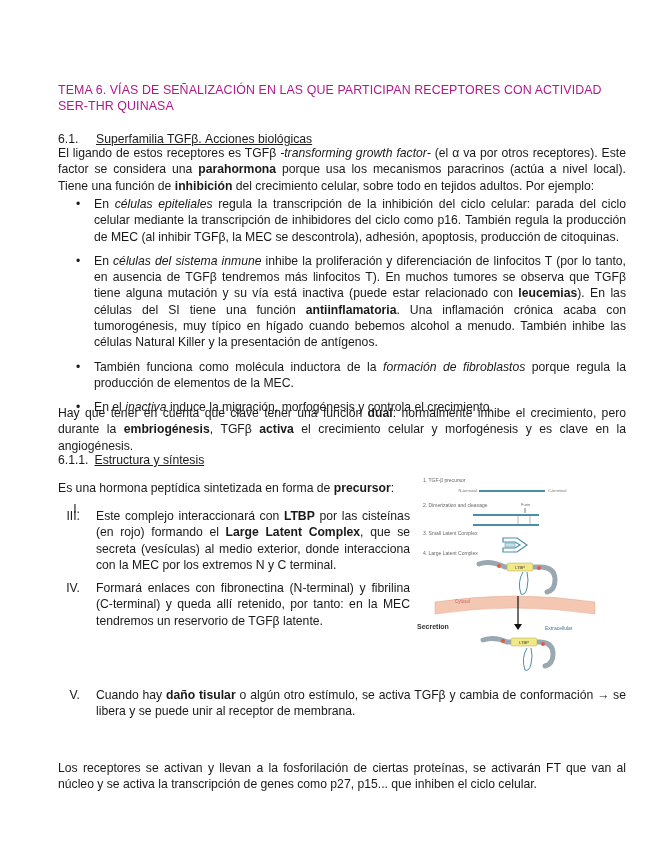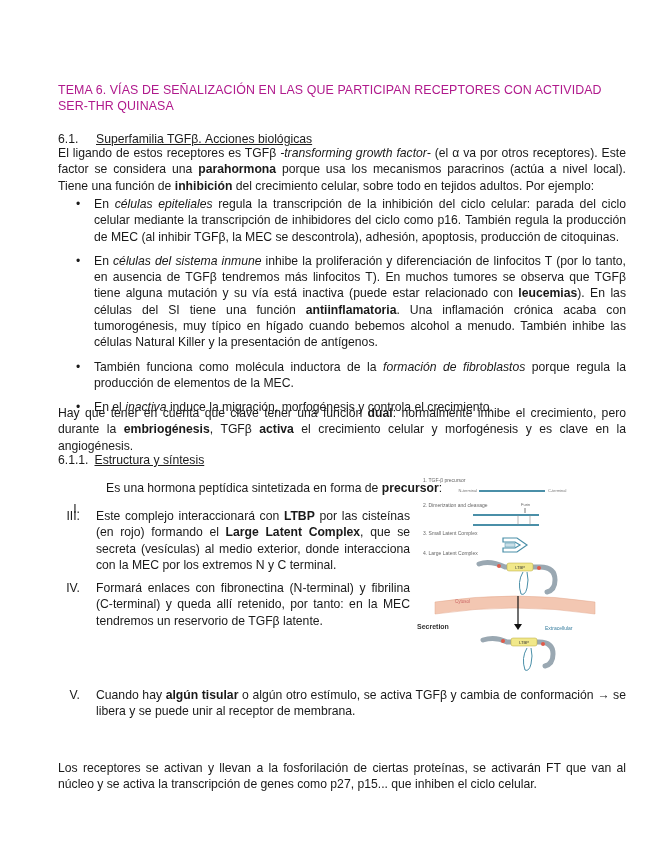--- a/index.html
+++ b/index.html
@@ -59,42 +59,42 @@
   </ul>
 
   <p class="para" style="top:405px;">
     <span>Hay que tener en cuenta que clave tener una función </span><b>dual</b><span>: normalmente inhibe el crecimiento, pero durante la </span><b>embriogénesis</b><span>, TGFβ </span><b>activa</b><span> el crecimiento celular y morfogénesis y es clave en la angiogénesis.</span>
   </p>
 
   <div class="subsec">
     <span>6.1.1.</span><span class="lbl">Estructura y síntesis</span>
   </div>
 
-  <p class="para" style="top:480px; width:350px;margin-left:48px;">
+  <p class="para" style="top:480px; width:350px;">
     <span>Es una hormona peptídica sintetizada en forma de </span><b>precursor</b><span>:</span>
   </p>
 
   <ol class="rom" style="top:501px; width:352px;">
     <li style="margin-bottom:7px;">
       <span class="rn">I.</span>
     </li>
     <li style="margin-bottom:7px;">
       <span class="rn">III.</span>
       <span>Este complejo interaccionará con </span><b>LTBP</b><span> por las cisteínas (en rojo) formando el </span><b>Large Latent Complex</b><span>, que se secreta (vesículas) al medio exterior, donde interacciona con la MEC por los extremos N y C terminal.</span>
     </li>
     <li style="margin-bottom:7px;">
       <span class="rn">IV.</span>
       <span>Formará enlaces con fibronectina (N-terminal) y fibrilina (C-terminal) y queda allí retenido, por tanto: en la MEC tendremos un reservorio de TGFβ latente.</span>
     </li>
   </ol>
 
   <ol class="rom" style="top:687px; width:568px;">
     <li>
       <span class="rn">V.</span>
-      <span>Cuando hay </span><b>algún tisular</b><span> o algún otro estímulo, se activa TGFβ y cambia de conformación → se libera y se puede unir al receptor de membrana.</span>
+      <span>Cuando hay </span><b>daño tisular</b><span> o algún otro estímulo, se activa TGFβ y cambia de conformación → se libera y se puede unir al receptor de membrana.</span>
     </li>
   </ol>
 
   <p class="para" style="top:731px;margin-top:29px;">Los receptores se activan y llevan a la fosforilación de ciertas proteínas, se activarán FT que van al núcleo y se activa la transcripción de genes como p27, p15... que inhiben el ciclo celular.</p>
 </div>
 
 <svg class="fig" viewBox="0 0 200 210">
   <text x="8" y="10" font-size="5" fill="#666">1. TGF-β precursor</text>
   <text x="62" y="20" font-size="4" fill="#777" text-anchor="end">N-terminal</text>
   <line x1="64" y1="19" x2="130" y2="19" stroke="#4a8fa8" stroke-width="2"></line>

